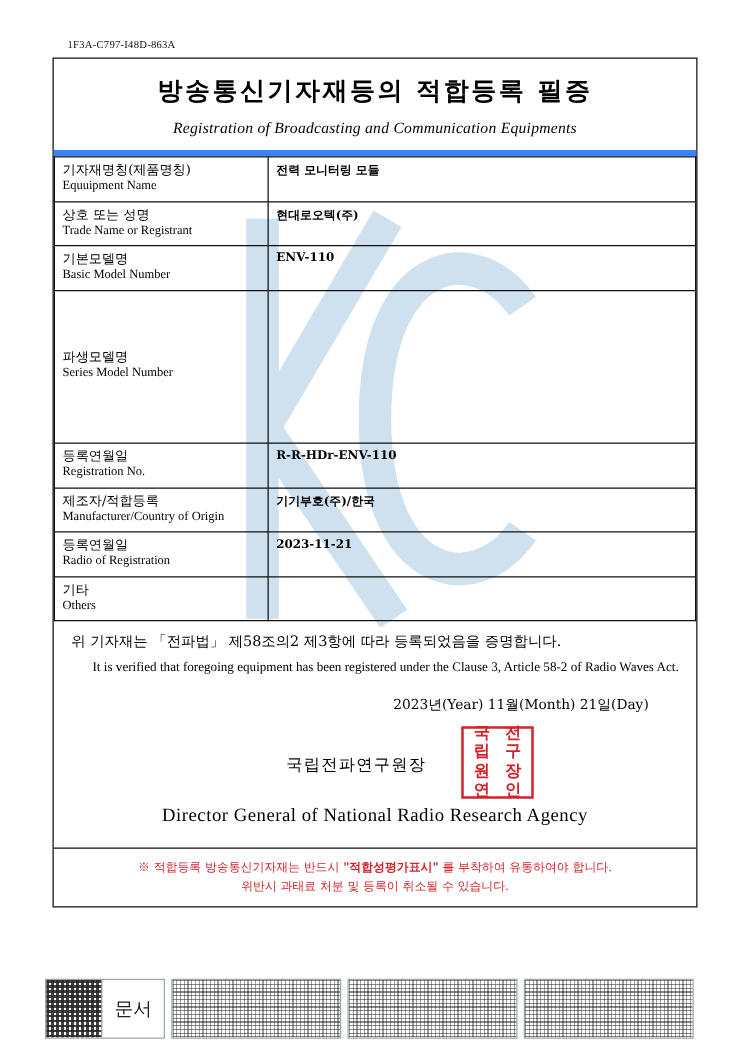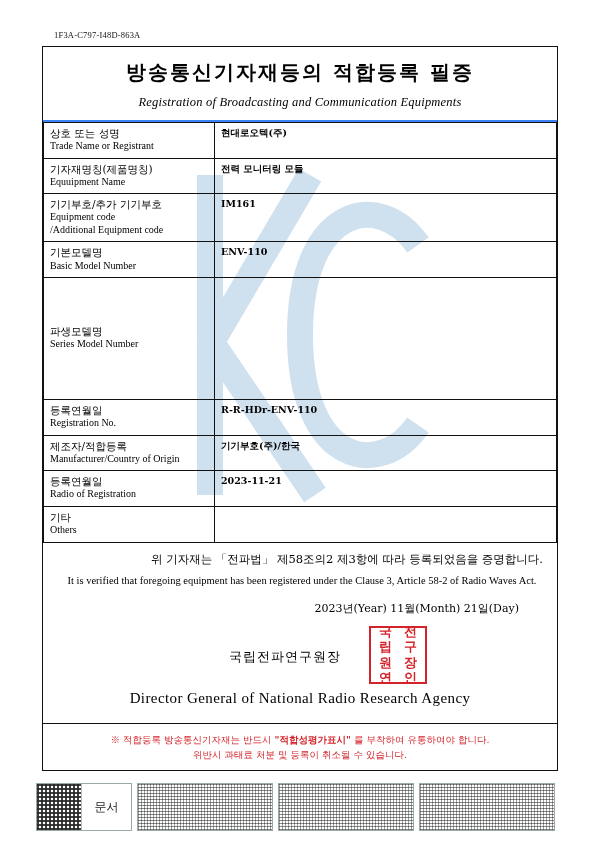--- a/index.html
+++ b/index.html
@@ -48,21 +48,21 @@
     top: 46px;
     width: 516px;
     border: 1.2px solid #111;
     box-sizing: border-box;
     z-index: 2;
     background: transparent;
   }
   .title-block {
     text-align: center;
     padding: 12px 0 10px 0;
-    border-bottom: 2px solid #3b82f6;
+    border-bottom: 5px solid #3b82f6;
   }
   .title-ko {
     font-family: "DejaVu Serif", serif;
     font-size: 20px;
     font-weight: bold;
     letter-spacing: 2px;
     margin-bottom: 9px;
   }
   .title-en {
     font-family: "Liberation Serif", serif;
@@ -107,28 +107,28 @@
   tr.r-others td.label { vertical-align: middle; }
 
   .statement {
     border-top: 0;
     padding: 9px 14px 4px 14px;
     font-size: 11.5px;
   }
   .st-ko {
     font-family: "DejaVu Serif", serif;
     font-size: 11.5px;
-    text-align: right;
+    text-align: left;
     margin-bottom: 6px;
   }
   .st-en {
     font-family: "Liberation Serif", serif;
     font-size: 10.5px;
     line-height: 1.55;
-    text-align: center;
+    text-align: right;
     padding-left: 4px;
   }
   .date-line {
     text-align: right;
     font-family: "DejaVu Serif", serif;
     font-size: 11px;
     margin-top: 12px;
     padding-right: 24px;
   }
   .signer-row {
@@ -218,21 +218,21 @@
       repeating-linear-gradient(90deg, #222 0 2px, transparent 2px 4px);
     background-blend-mode: multiply;
     opacity: 0.85;
   }
   .stamp2 {
     flex: 1;
     display: flex;
     align-items: center;
     justify-content: center;
     font-family: Liberation Mono, monospace;
-    font-size: 12px;
+    font-size: 15px;
     color: #222;
     border-left: 0.8px solid #bbb;
   }
   .cell.noise { width: 136px; }
   .noise-inner {
     position: absolute;
     inset: 0;
     background-image:
       repeating-linear-gradient(0deg, rgba(40,40,40,.55) 0 1px, transparent 1px 3px),
       repeating-linear-gradient(90deg, rgba(40,40,40,.45) 0 1px, transparent 1px 3px);
@@ -260,39 +260,31 @@
 
     <div class="title-block">
       <div class="title-ko">방송통신기자재등의 적합등록 필증</div>
       <div class="title-en">Registration of Broadcasting and Communication Equipments</div>
     </div>
 
     <table class="fields">
       <tbody>
           <tr>
         <td class="label">
+          <span class="lab-ko">기자재명칭(제품명칭)</span>
+          <span class="lab-en">Equuipment Name</span>
+        </td>
+        <td class="value">전력 모니터링 모듈</td>
+      </tr>
+      <tr>
+        <td class="label">
           <span class="lab-ko">상호 또는 성명</span>
           <span class="lab-en">Trade Name or Registrant</span>
         </td>
         <td class="value">현대로오텍(주)</td>
-      </tr>
-      <tr>
-        <td class="label">
-          <span class="lab-ko">기자재명칭(제품명칭)</span>
-          <span class="lab-en">Equuipment Name</span>
-        </td>
-        <td class="value">전력 모니터링 모듈</td>
-      </tr>
-      <tr>
-        <td class="label">
-          <span class="lab-ko">기기부호/추가 기기부호</span>
-          <span class="lab-en">Equipment code</span>
-          <span class="lab-en">/Additional Equipment code</span>
-        </td>
-        <td class="value">IM161</td>
       </tr>
       <tr>
         <td class="label">
           <span class="lab-ko">기본모델명</span>
           <span class="lab-en">Basic Model Number</span>
         </td>
         <td class="value">ENV-110</td>
       </tr>
       <tr class="r-series">
         <td class="label">

